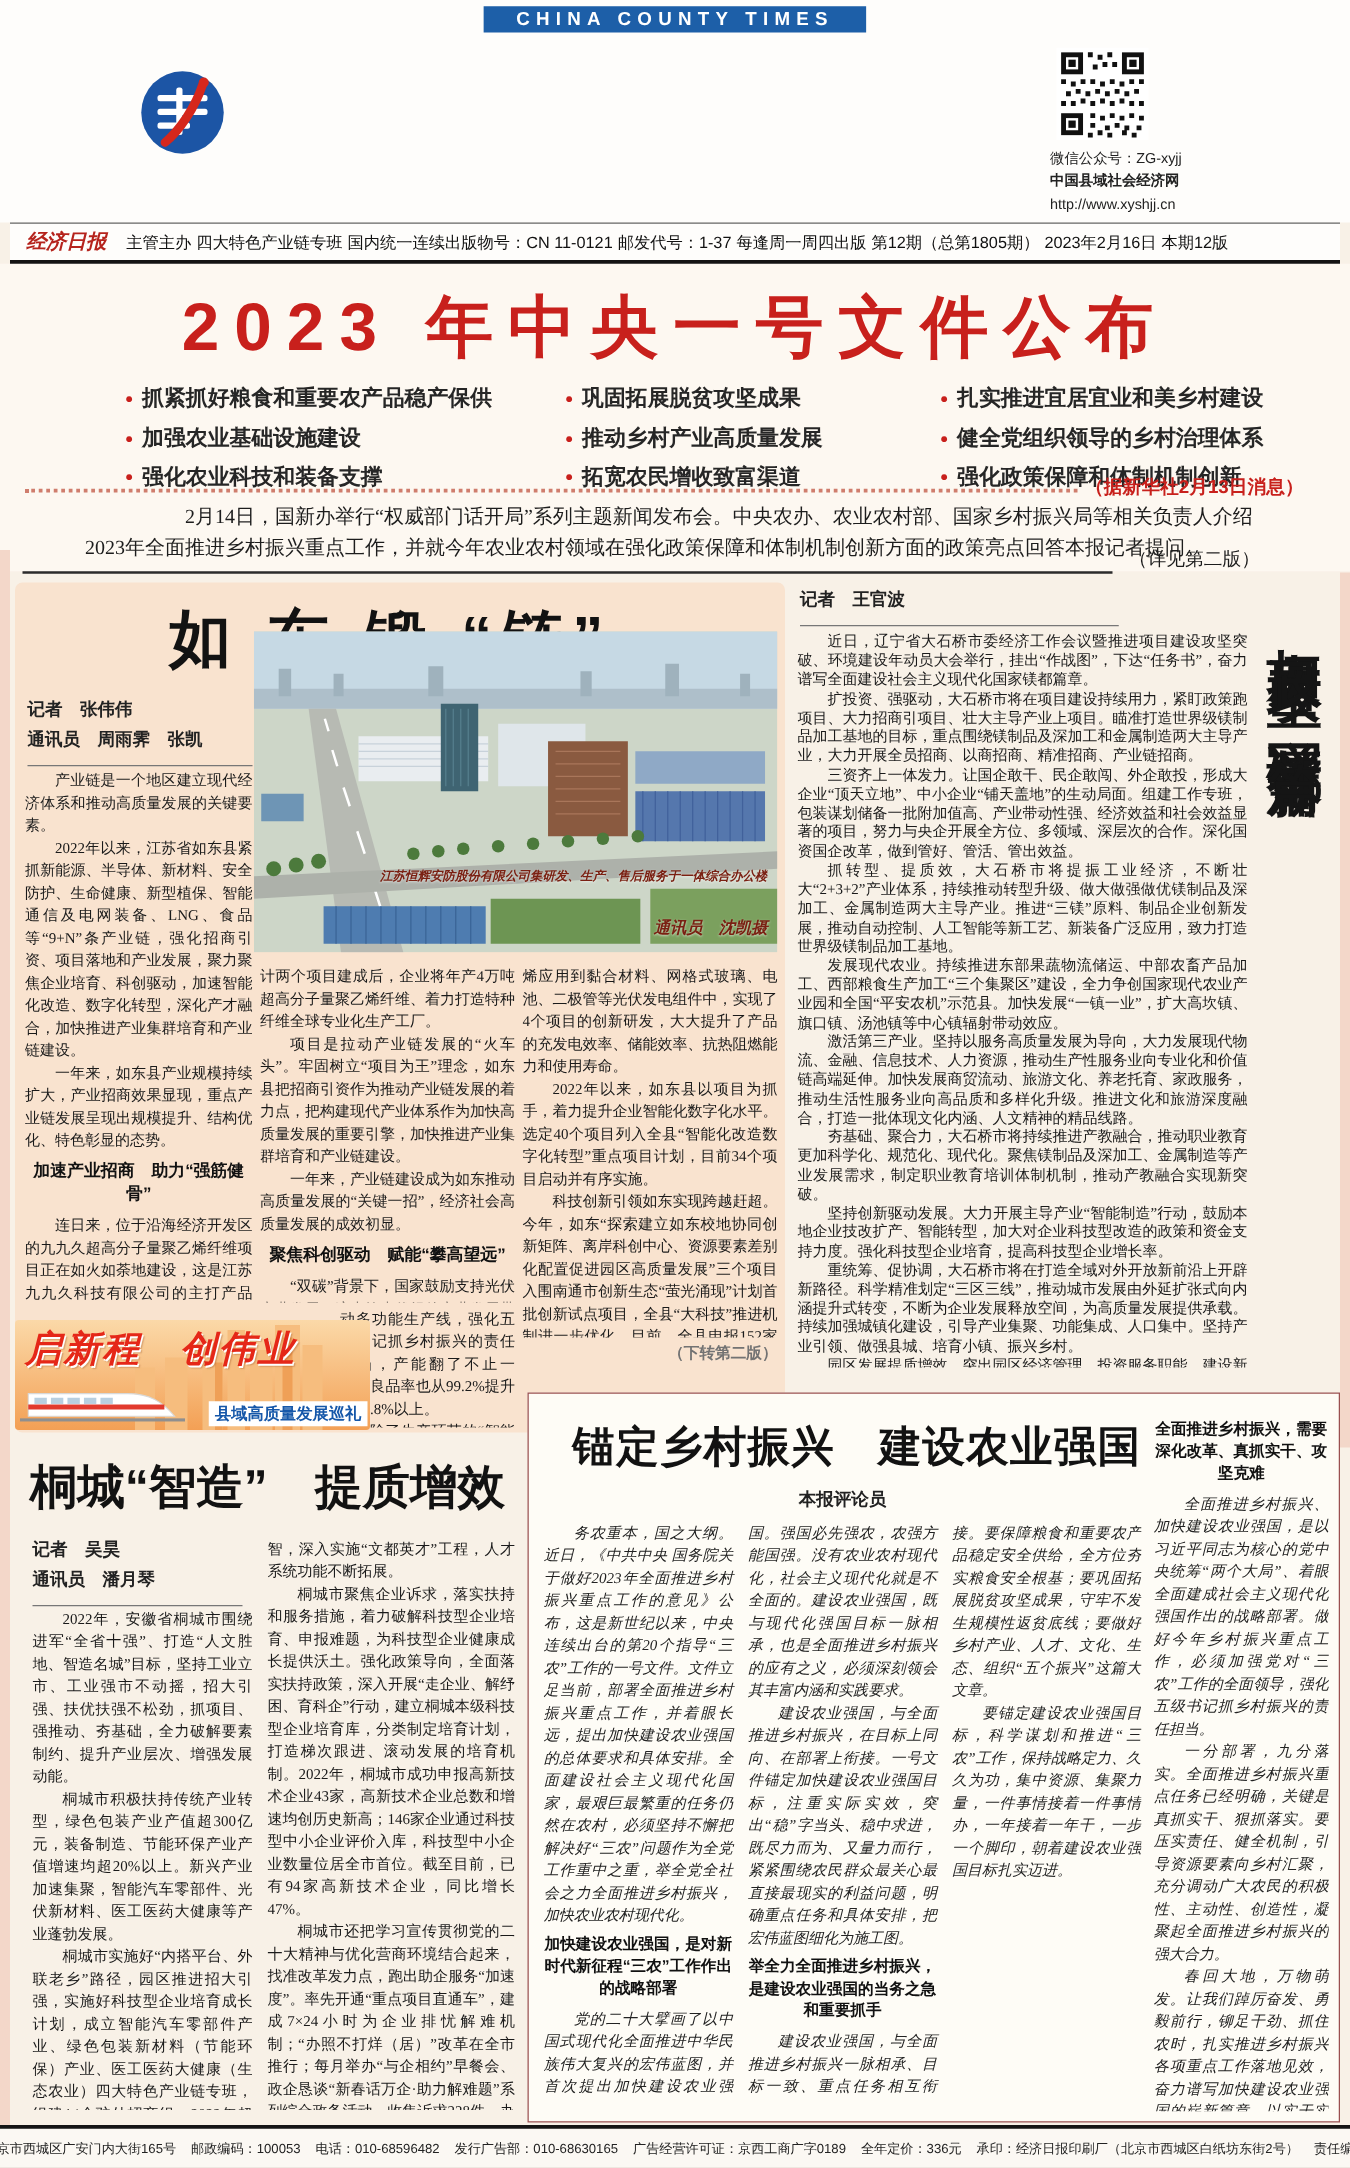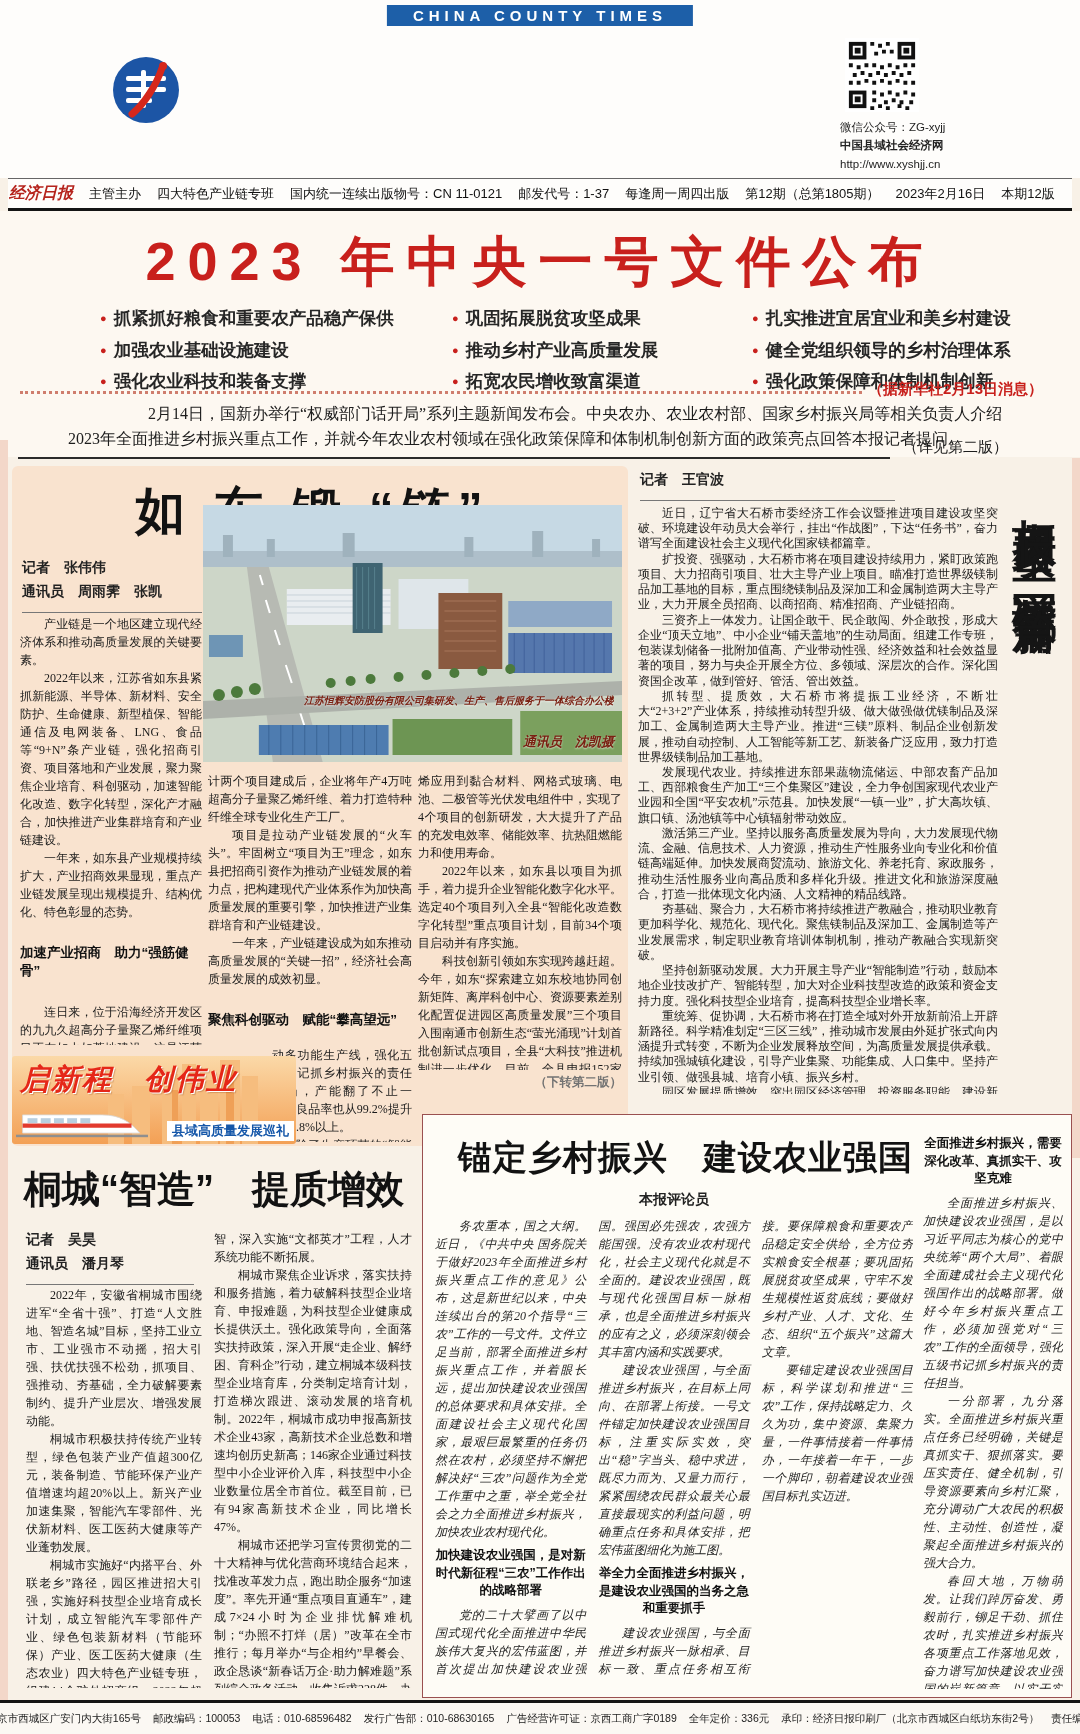--- a/index.html
+++ b/index.html
@@ -13,21 +13,21 @@
     font-weight:700;font-size:15px;letter-spacing:5px;padding:2px 26px;white-space:nowrap}
   .logo{top:54px;left:110px;width:72px;height:72px}
   .paper-title{top:36px;left:196px;width:644px;text-align:center;font-size:86px;font-weight:900;
     color:#1b4f9f;letter-spacing:2px;white-space:nowrap;font-family:"Liberation Sans",sans-serif}
   .qr{top:38px;left:845px;width:74px;height:74px}
   .mast-meta{top:118px;left:840px;width:215px;font-size:11.5px;line-height:1.6;color:#222}
   .mast-meta .b{font-weight:700}
   
   .pub-bar{top:178px;left:8px;width:1064px;height:33px;background:#fefdfb;border-top:1px solid #666;
     border-bottom:3px solid #141414;display:flex;align-items:center;gap:16px;font-size:13px;color:#111;
-    padding:0 1px;overflow:hidden}
+    padding:0 13px;overflow:hidden}
   .brand{color:#b5231c;font-family:"Liberation Serif",serif;font-weight:700;font-style:italic;font-size:16px;white-space:nowrap}
   .pub-item{white-space:nowrap}
   
   .lead-headline{top:226px;left:0;width:1080px;text-align:center;font-size:54px;font-weight:900;
     color:#c8201c;letter-spacing:12px;white-space:nowrap}
   .bullet-col{font-size:17.5px;line-height:1.8;color:#262626;font-weight:700}
   .bul1{top:303px;left:100px;width:335px}
   .bul2{top:303px;left:452px;width:285px}
   .bul3{top:303px;left:752px;width:315px}
   .bullet-item{white-space:nowrap;text-indent:0}
@@ -48,21 +48,21 @@
   .rudong-byline{top:556px;left:22px;width:180px}
   .photo{top:505px;left:203px;width:419px;height:257px;overflow:hidden}
   .photo-cap{left:211px;top:694px;width:403px;text-align:right;color:#7a2012;font-weight:700;font-size:10px;
     font-style:italic;text-shadow:0 1px 2px rgba(255,255,255,.65);white-space:nowrap;overflow:hidden}
   .photo-credit{left:380px;top:733px;width:234px;text-align:right;color:#7a2012;font-weight:700;font-size:13px;
     font-style:italic;text-shadow:0 1px 2px rgba(255,255,255,.65)}
   .text-col{font-size:12px;line-height:1.5;text-align:justify;color:#1a1a1a;overflow:hidden;
     font-family:"Liberation Serif",serif}
   .text-col .para{text-indent:2em}
   .text-col .para-cont{text-indent:0}
-  .col-subhead{font-size:13.5px;font-weight:800;text-align:left;margin:23px 0;color:#111;
+  .col-subhead{font-size:13.5px;font-weight:800;text-align:center;margin:7px 0;color:#111;
     font-family:"Liberation Sans",sans-serif;font-style:normal;line-height:1.35}
   .rudong-c1{top:615px;left:20px;width:182px;height:430px}
   .rudong-c2{top:772px;left:208px;width:204px;height:270px}
   .rudong-c2b{top:1046px;left:272px;width:140px;height:96px}
   .rudong-c3{top:772px;left:418px;width:204px;height:298px}
   .cont-note{top:1074px;left:418px;width:204px;text-align:right;font-size:12.5px;font-weight:700;
     font-family:"Liberation Serif",serif;color:#737373}
   
   .dsq-byline{top:468px;left:640px;width:255px}
   .dsq-text{top:506px;left:638px;width:360px;height:588px;font-size:12px;line-height:1.27}
@@ -153,21 +153,21 @@
   </div>
 
   <div class="abs mast-meta">
     <div>微信公众号：ZG-xyjj</div>
     <div class="b">中国县域社会经济网</div>
     <div>http://www.xyshjj.cn</div>
   </div>
 
   <div class="abs pub-bar">
     <span class="brand">经济日报</span>
-    <span style="display:flex;gap:16px">
+    <span style="display:flex;gap:4px">
         <span class="pub-item">主管主办</span>
         <span class="pub-item">四大特色产业链专班</span>
         <span class="pub-item">国内统一连续出版物号：CN 11-0121</span>
         <span class="pub-item">邮发代号：1-37</span>
         <span class="pub-item">每逢周一周四出版</span>
         <span class="pub-item">第12期（总第1805期）</span>
         <span class="pub-item">2023年2月16日</span>
         <span class="pub-item">本期12版</span>
       </span>
   </div>

